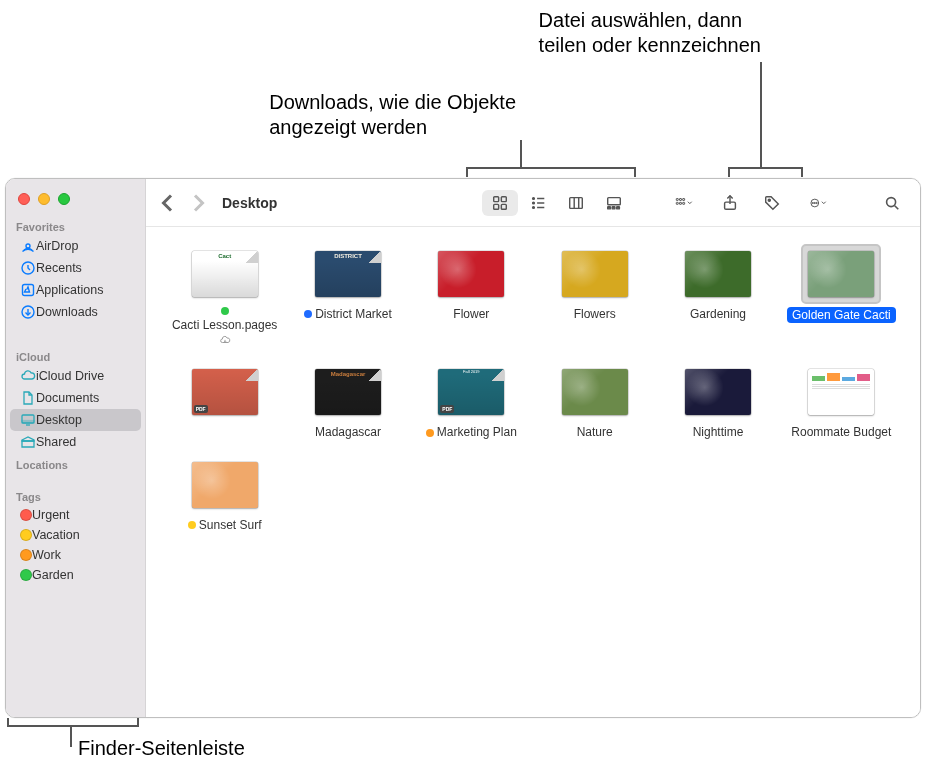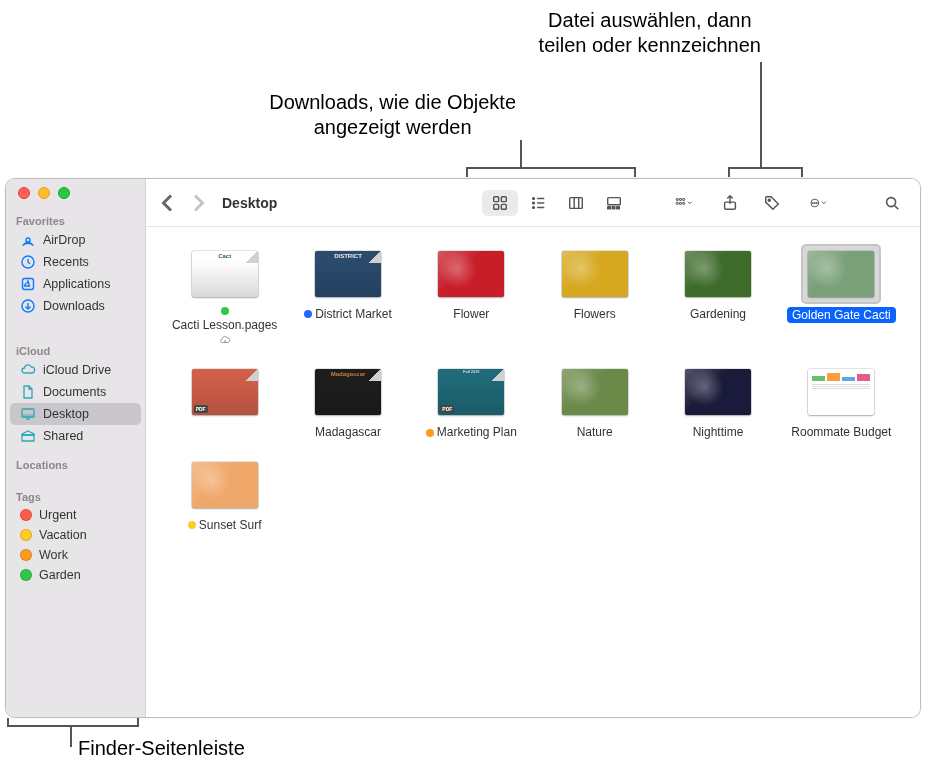--- a/index.html
+++ b/index.html
@@ -5,21 +5,21 @@
   * { box-sizing: border-box; margin: 0; padding: 0; }
   body {
     font-family: -apple-system, "Helvetica Neue", Arial, sans-serif;
     background: #fff;
     width: 931px;
     height: 761px;
     position: relative;
     font-size: 13px;
     color: #333;
   }
-  .callout { position: absolute; font-size: 20px; color: #000; text-align: center; line-height: 1.25; }
+  .callout { position: absolute; font-size: 20px; color: #000; text-align: left; line-height: 1.25; }
   .callout-line { position: absolute; background: #555; }
   .callout-vline { width: 2px; }
   .callout-hline { height: 2px; }
   .window {
     position: absolute;
     left: 5px; top: 178px;
     width: 916px; height: 540px;
     border: 1px solid #bfbfbf;
     border-radius: 10px;
     overflow: hidden;
@@ -27,28 +27,29 @@
     flex-direction: row;
     box-shadow: 0 0 0 0.5px rgba(0,0,0,0.05);
   }
   .sidebar {
     width: 140px;
     background: #e8e5e8;
     display: flex;
     flex-direction: column;
     font-size: 12.5px;
     border-right: 1px solid #d6d4d6;
+    padding-top: 6px;
   }
   .traffic { display: flex; gap: 8px; padding: 8px 12px 10px 12px; }
   .dot { width: 12px; height: 12px; border-radius: 50%; }
   .dot.red { background: #ff5f57; border: 0.5px solid #e0443e; }
   .dot.yellow { background: #febc2e; border: 0.5px solid #dfa023; }
   .dot.green { background: #28c840; border: 0.5px solid #1ba42f; }
   .section-header { color: #8a888a; font-size: 11px; font-weight: 600; padding: 6px 10px 2px 10px; }
-  .side-item { display: flex; align-items: center; gap: 7px; padding: 3px 10px; border-radius: 5px; margin: 0 4px; cursor: default; }
+  .side-item { display: flex; align-items: center; padding: 3px 10px; border-radius: 5px; margin: 0 4px; cursor: default; }
   .side-item.selected { background: #c9c7cb; }
   .side-ico { width: 16px; height: 16px; display: flex; align-items: center; justify-content: center; color: #0a7cff; }
   .side-ico svg { width: 16px; height: 16px; }
   .side-ico.teal { color: #2aa9b8; }
   .tagdot { width: 12px; height: 12px; border-radius: 50%; border: 1px solid rgba(0,0,0,0.15); }
   .main { flex: 1; display: flex; flex-direction: column; background: #fff; }
   .toolbar { height: 48px; display: flex; align-items: center; padding: 0 10px; gap: 6px; border-bottom: 1px solid #e6e6e6; }
   .nav-btn { width: 24px; height: 24px; display: flex; align-items: center; justify-content: center; color: #666; border-radius: 5px; }
   .nav-btn.disabled { color: #c4c4c4; }
   .title { font-weight: 600; font-size: 14px; margin-left: 6px; color: #333; }
@@ -183,21 +184,21 @@
           <span class="side-ico teal">
             <svg viewBox="0 0 16 16" fill="none" stroke="currentColor" stroke-width="1.3">
               <path d="M2 6l6-3 6 3v1H2z"></path>
               <path d="M2 7h12v6H2z"></path>
             </svg>
           </span>
           <span>Shared</span>
         </div>
       </div>
 
-    <div class="section-header" style="margin-top:6px">Locations</div>
+    <div class="section-header" style="">Locations</div>
 
     <div class="section-header" style="margin-top:12px">Tags</div>
     <div id="tags-list">
         <div class="side-item">
           <span class="tagdot" style="background: rgb(255, 91, 77);"></span>
           <span>Urgent</span>
         </div>
         <div class="side-item">
           <span class="tagdot" style="background: rgb(255, 204, 31);"></span>
           <span>Vacation</span>

